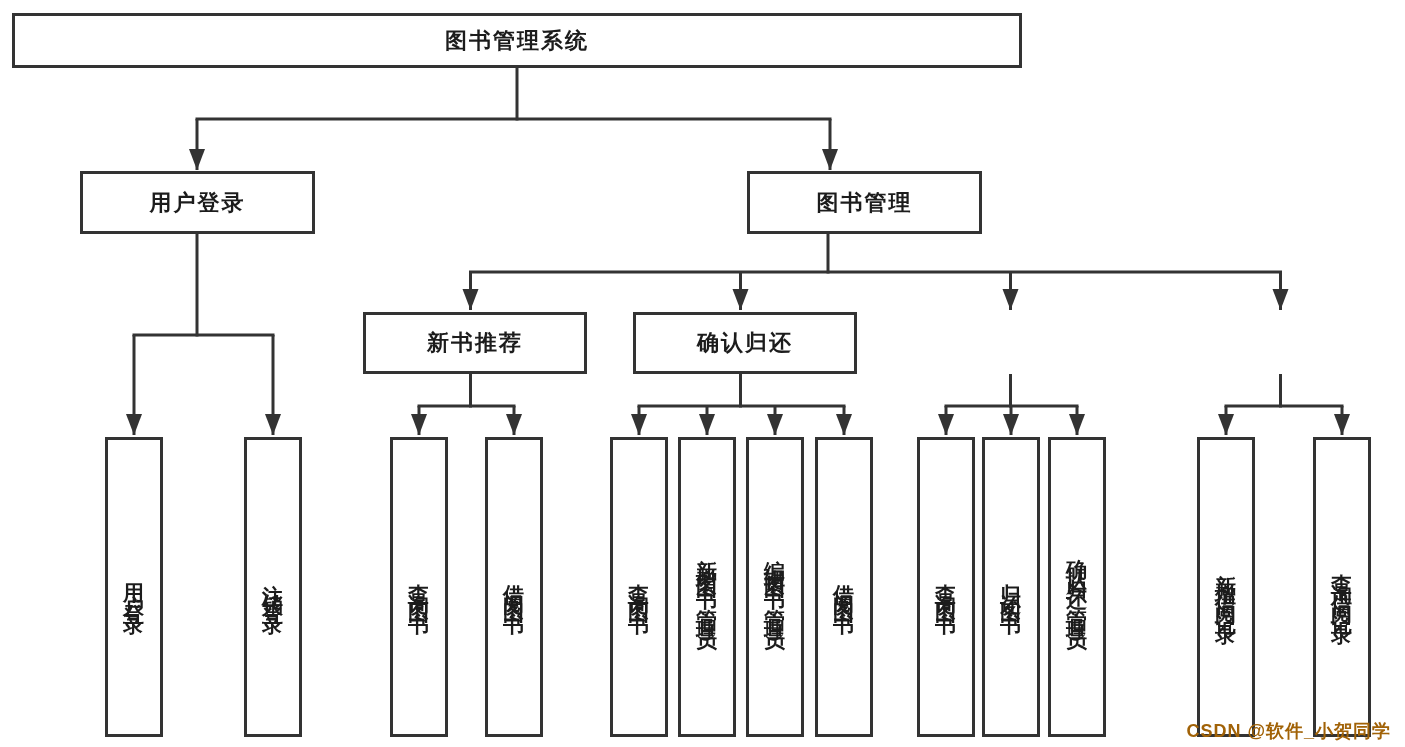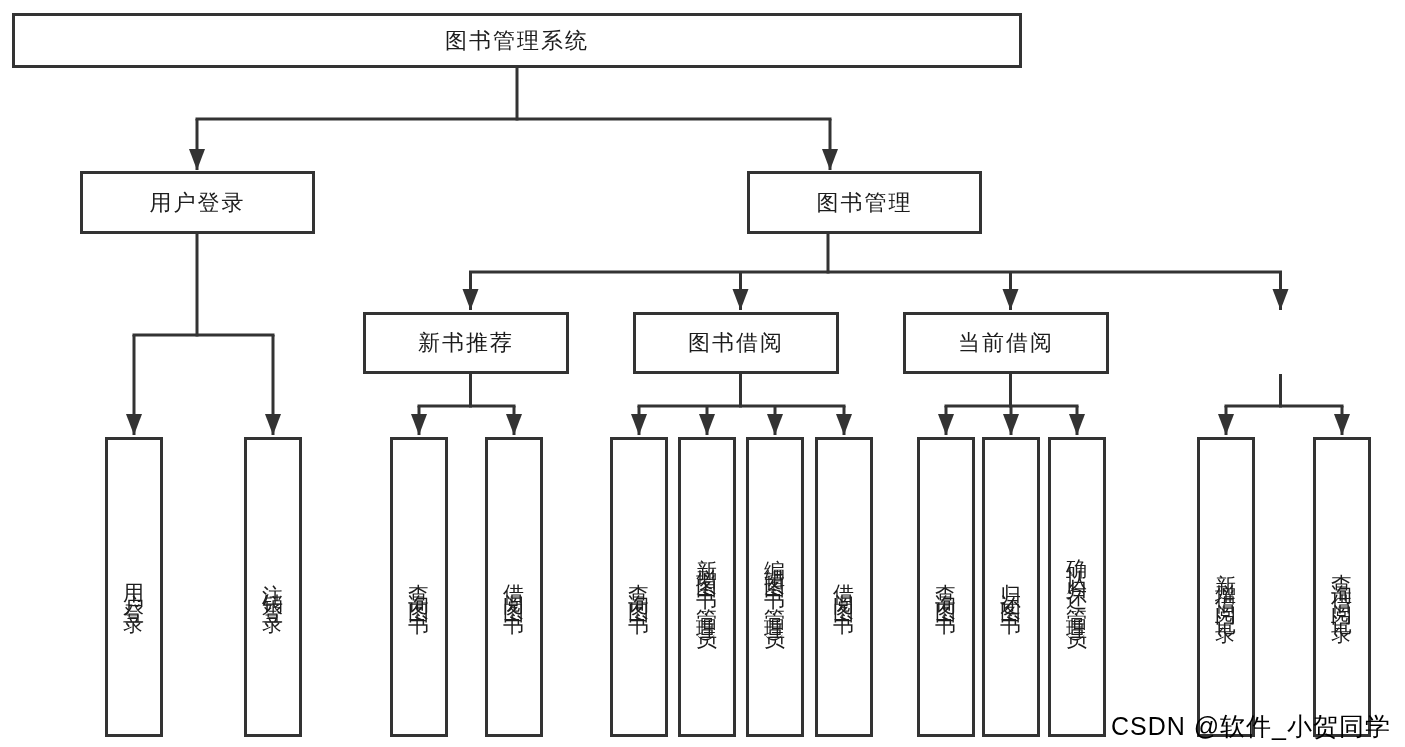--- a/index.html
+++ b/index.html
@@ -3,20 +3,21 @@
 <meta charset="utf-8">
 <style>
   html, body { margin: 0; padding: 0; background: #ffffff; }
   body { font-family: "Liberation Sans", "DejaVu Sans", sans-serif; }
   #canvas {
     position: relative;
     width: 1405px;
     height: 747px;
     background: #ffffff;
     overflow: hidden;
+    font-weight: bold;
   }
   #wires {
     position: absolute;
     left: 0; top: 0;
     z-index: 1;
   }
   .ln { stroke: #333333; stroke-width: 3; fill: none; }
   .hbox {
     position: absolute;
     box-sizing: border-box;
@@ -25,21 +26,21 @@
     display: flex;
     align-items: center;
     justify-content: center;
     color: #1c1c1c;
     font-size: 22px;
     letter-spacing: 2px;
     z-index: 2;
   }
   .root  { left: 12px;  top: 13px;  width: 1010px; height: 55px; }
   .lvl2  { top: 171px; width: 235px; height: 63px; }
-  .lvl3  { top: 312px; width: 206px; height: 62px; }
+  .lvl3  { top: 312px; width: 224px; height: 62px; }
   .leaf {
     position: absolute;
     top: 437px;
     width: 58px;
     height: 300px;
     box-sizing: border-box;
     border: 3px solid #333333;
     background: #ffffff;
     display: flex;
     align-items: center;
@@ -52,22 +53,22 @@
     white-space: nowrap;
     font-size: 21px;
     letter-spacing: 10px;
     line-height: 1;
     color: #1c1c1c;
   }
   .watermark {
     position: absolute;
     right: 14px;
     bottom: 4px;
-    font-size: 25px;
-    color: #000000;
+    font-size: 18px;
+    color: #a16207;
     letter-spacing: 1px;
     z-index: 3;
     white-space: nowrap;
   }
 </style>
 </head>
 <body>
 
 <div id="canvas">
 
@@ -127,24 +128,21 @@
     <span>用户登录</span>
   </div>
   <div class="hbox lvl2" style="left:747px">
     <span>图书管理</span>
   </div>
 
   <div class="hbox lvl3" style="left:363px">
     <span>新书推荐</span>
   </div>
   <div class="hbox lvl3" style="left:633px">
-    <span>图书借阅</span>
-  </div>
-  <div class="hbox lvl3" style="left:903px">
-    <span>当前借阅</span>
+    <span>确认归还</span>
   </div>
 
   <div class="leaf" style="left:105px">
     <span class="vtext">用户登录</span>
   </div>
   <div class="leaf" style="left:244px">
     <span class="vtext">注销登录</span>
   </div>
   <div class="leaf" style="left:390px">
     <span class="vtext">查询图书</span>

